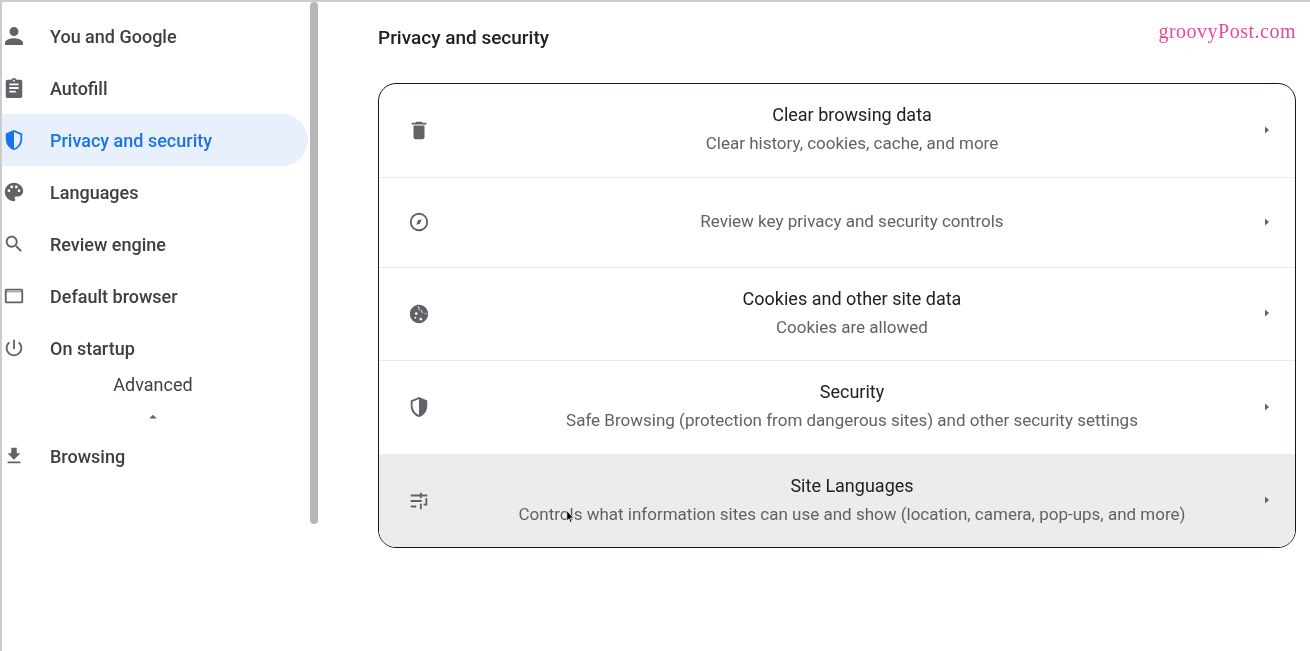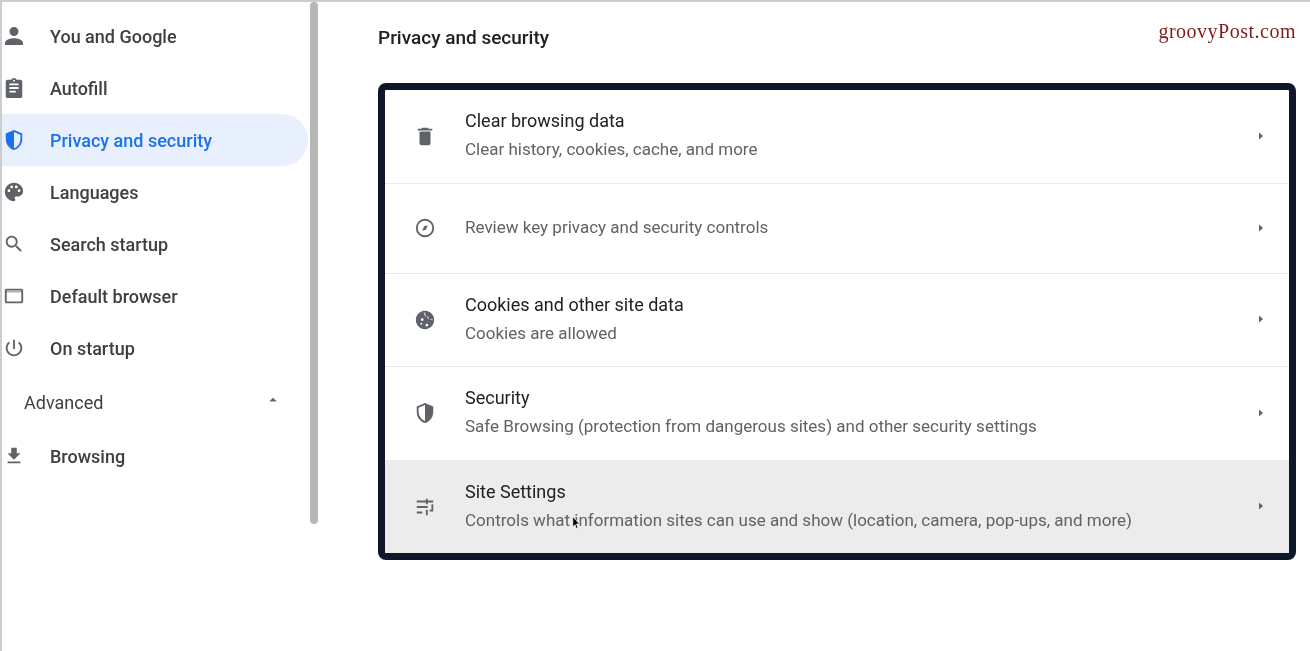--- a/index.html
+++ b/index.html
@@ -7,27 +7,27 @@
   .container { display:flex; width:100%; height:100%; }
   .sidebar { width:316px; height:100%; position:relative; padding-top:8px; }
   .sidebar-scroll { height:100%; overflow:hidden; }
   .scrollbar { position:absolute; right:0; top:0; width:8px; height:522px; background:#b7b7b7; border-radius:4px; }
   .side-item { display:flex; align-items:center; height:52px; cursor:pointer; border-top-right-radius:26px; border-bottom-right-radius:26px; margin-right:10px;}
   .side-item.active { background:#e8f0fe; }
   .side-item.active .side-label { color:#1a73e8; font-weight:500;}
   .side-icon { width:24px; height:24px; display:flex; align-items:center; justify-content:center; fill:#5f6368; color:#5f6368; flex-shrink:0;}
   .side-item.active .side-icon { fill:#1a73e8; color:#1a73e8; }
   .side-label { margin-left:24px; font-size:18px; color:#3c4043; font-weight:500;}
-  .adv-row { display:flex; align-items:center; justify-content:space-between; height:56px; padding-left:22px; padding-right:36px; cursor:pointer;}
+  .adv-row { display:flex; align-items:center; justify-content:space-between; height:56px; padding-left:22px; padding-right:36px; cursor:pointer;flex-direction:column;}
   .adv-label { font-size:18px; color:#3c4043; }
   .adv-arrow { fill:#5f6368; }
   .main { flex:1; padding:24px 14px 0 60px; position:relative; overflow:hidden;}
   .page-title { font-size:19px; color:#202124; font-weight:500; margin-bottom:34px; }
-  .watermark { position:absolute; top:18px; right:14px; font-family:Georgia, 'Times New Roman', serif; font-size:20px; color:#7f1d1d; letter-spacing:0.5px;}
-  .card { border:7px solid #0f172a; border-radius:8px; overflow:hidden; }
+  .watermark { position:absolute; top:18px; right:14px; font-family:Georgia, 'Times New Roman', serif; font-size:20px; color:#ec4899; letter-spacing:0.5px;}
+  .card { border:1px solid #0f172a; border-radius:18px; overflow:hidden;text-align:center; }
   .row { display:flex; align-items:center; padding:20px 22px 20px 28px; border-bottom:1px solid #e8eaed; cursor:pointer; min-height:90px;}
   .row:last-child { border-bottom:none; }
   .row.hover { background:#ececec; }
   .row-icon { width:24px; height:24px; flex-shrink:0; fill:#5f6368; color:#5f6368; display:flex; align-items:center; justify-content:center;}
   .row-text { flex:1; margin-left:28px; padding-right:16px;}
   .row-title { font-size:18px; color:#202124; margin-bottom:6px;}
   .row-sub { font-size:17px; color:#5f6368; line-height:1.5;}
   .row-arrow { fill:#5f6368; flex-shrink:0;}
   .cursor { position:absolute; width:18px; height:22px; pointer-events:none; }
 </style>
@@ -68,21 +68,21 @@
             </svg>
           </span>
         <span class="side-label">Languages</span>
       </div>
       <div class="side-item">
         <span class="side-icon">
             <svg viewBox="0 0 24 24" width="22" height="22">
               <path d="M15.5 14h-.8l-.3-.3c1-1.1 1.6-2.6 1.6-4.2C16 5.9 13.1 3 9.5 3S3 5.9 3 9.5 5.9 16 9.5 16c1.6 0 3.1-.6 4.2-1.6l.3.3v.8l5 5 1.5-1.5-5-5zm-6 0C7 14 5 12 5 9.5S7 5 9.5 5 14 7 14 9.5 12 14 9.5 14z"></path>
             </svg>
           </span>
-        <span class="side-label">Search startup</span>
+        <span class="side-label">Review engine</span>
       </div>
       <div class="side-item">
         <span class="side-icon">
             <svg viewBox="0 0 24 24" width="22" height="22">
               <path d="M20 4H4c-1.1 0-2 .9-2 2v12c0 1.1.9 2 2 2h16c1.1 0 2-.9 2-2V6c0-1.1-.9-2-2-2zm0 14H4V8h16v10zM4 6h16v1H4V6z"></path>
             </svg>
           </span>
         <span class="side-label">Default browser</span>
       </div>
       <div class="side-item">
@@ -176,21 +176,21 @@
             </svg></span>
       </div>
 
       <div class="row hover" style="position:relative;">
         <span class="row-icon">
             <svg viewBox="0 0 24 24" width="22" height="22">
               <path d="M3 17h6v2H3v-2zm0-6h12v2H3v-2zm0-6h18v2H3V5zm14 12v-2h4v2h-4zm-4-2h2v6h-2v-6zm8-6h-2v6h2v-6zM13 3h2v6h-2V3z"></path>
             </svg>
           </span>
         <div class="row-text">
-          <div class="row-title">Site Settings</div>
+          <div class="row-title">Site Languages</div>
           <div class="row-sub">Controls what information sites can use and show (location, camera, pop-ups, and more)</div>
         </div>
         <span class="row-arrow"><svg viewBox="0 0 24 24" width="12" height="12">
               <path d="M8 5l8 7-8 7z"></path>
             </svg></span>
         <svg class="cursor" style="left:181px; top:52px;" viewBox="0 0 24 24">
             <path d="M9 2v14l3-3c1 3 1 3 2 5l2-1-2-5h4L9 2z" fill="#000" stroke="#fff" stroke-width="1"></path>
           </svg>
       </div>
 

